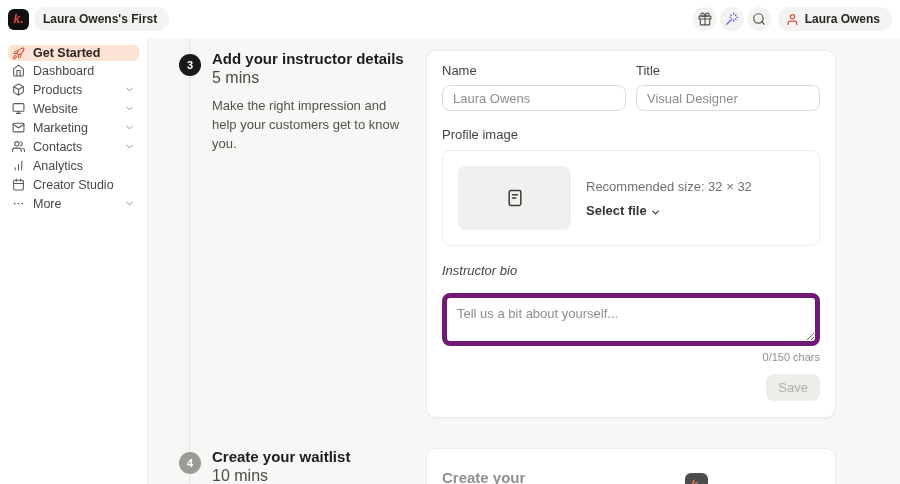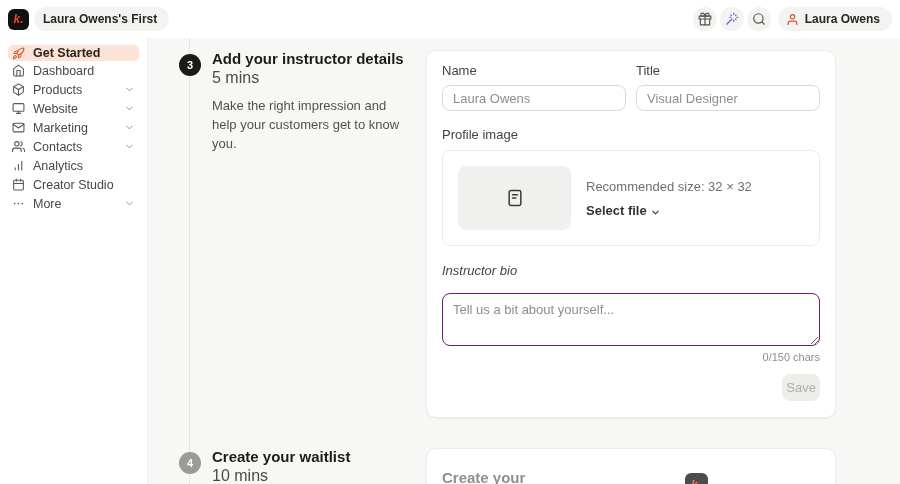--- a/index.html
+++ b/index.html
@@ -188,38 +188,38 @@
   .select-file {
     display: flex; align-items: flex-end; gap: 3px;
     font-size: 13px; font-weight: bold; color: #33332f;
     cursor: pointer;
   }
   .bio-label { margin-top: 17px; font-style: italic; }
   .bio-textarea {
     margin-top: 8px;
     width: 100%;
     height: 53px;
-    border: 1px solid #701a75;
+    border: 5px solid #701a75;
     border-radius: 8px;
     padding: 8px 10px;
     font-family: "Liberation Sans", sans-serif;
     font-size: 13px;
     color: #6d28d9;
     resize: both;
     outline: none;
   }
   .bio-textarea::placeholder { color: #8e8e89; }
   .char-counter { text-align: right; font-size: 11px; color: #8e8e89; margin-top: 2px; }
   .save-row { display: flex; justify-content: flex-end; margin-top: 11px; }
   .save-btn {
     background: #ededea;
     color: #b0b0ab;
     border: none;
     border-radius: 8px;
-    padding: 6px 4px;
+    padding: 6px 12px;
     font-size: 13px;
     font-family: "Liberation Sans", sans-serif;
     text-align: right;
   }
 
   
   .card.waitlist-card {
     display: flex;
     padding: 20px 15px;
     height: 140px;

